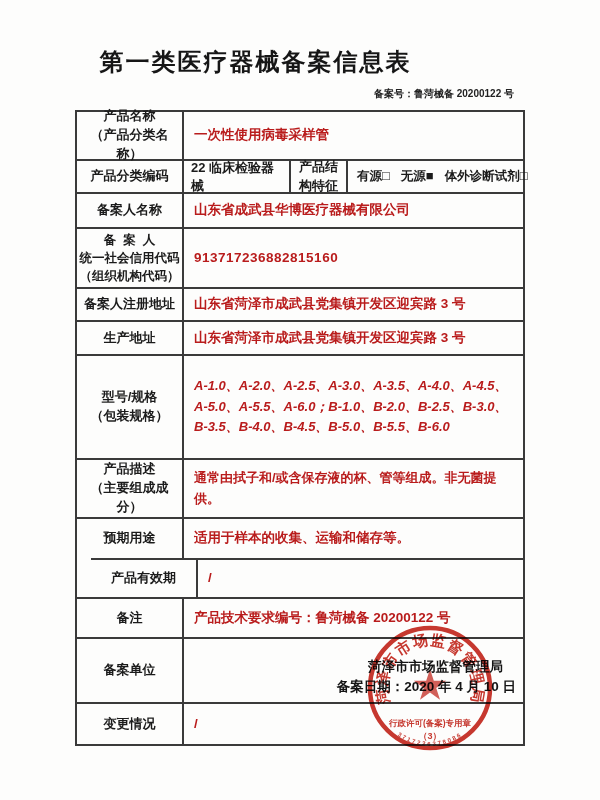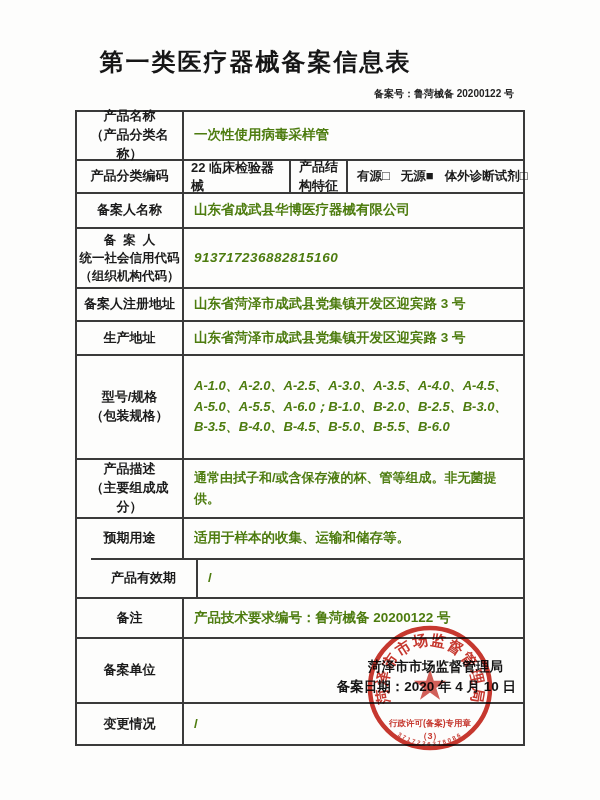--- a/index.html
+++ b/index.html
@@ -42,23 +42,23 @@
     padding: 2px 1px;
   }
   .cl.small { font-size: 12.5px; }
   .cv {
     flex: 1 1 auto;
     border-left: 2px solid #3a3a3a;
     display: flex; align-items: center;
     padding: 4px 10px;
     font-size: 13.5px; font-weight: 700;
     line-height: 1.55;
-    color: #4d7c0f;
-  }
-  .cv.mono-ish { letter-spacing: 0.5px; font-style: italic; }
+    color: #b91c1c;
+  }
+  .cv.mono-ish { letter-spacing: 0.5px; }
   .c2 { flex: 0 0 107px; border-left: 2px solid #3a3a3a;
         display:flex; align-items:center; padding: 3px 7px;
         font-size: 13px; font-weight: 700; line-height: 1.35; }
   .c3 { flex: 0 0 57px; border-left: 2px solid #3a3a3a;
         display:flex; align-items:center; justify-content:center; text-align:center;
         font-size: 13px; font-weight: 700; line-height: 1.4; white-space: pre-wrap; }
   .c4 { flex: 1 1 auto; border-left: 2px solid #3a3a3a;
         display:flex; align-items:center; padding: 3px 9px;
         font-size: 12.5px; font-weight: 700; }
   .opt { margin-right: 11px; white-space: nowrap; }

